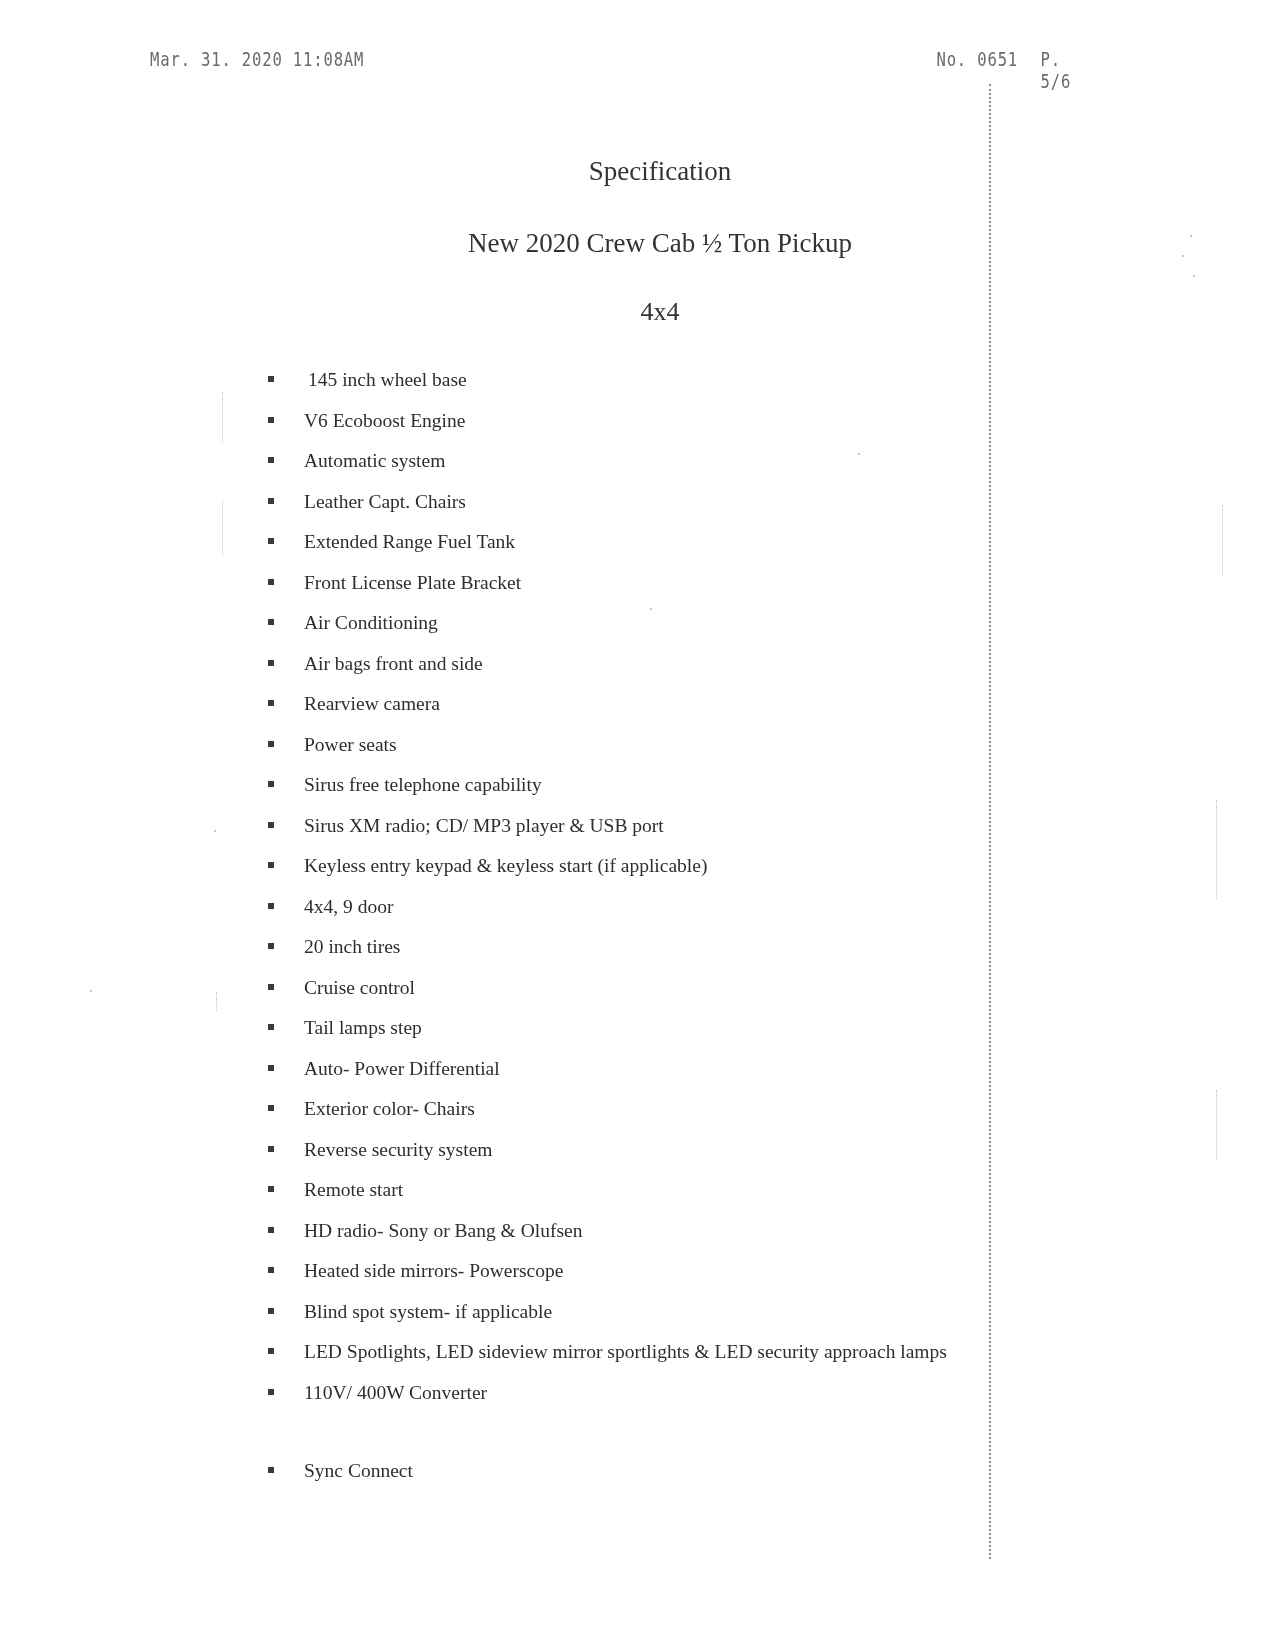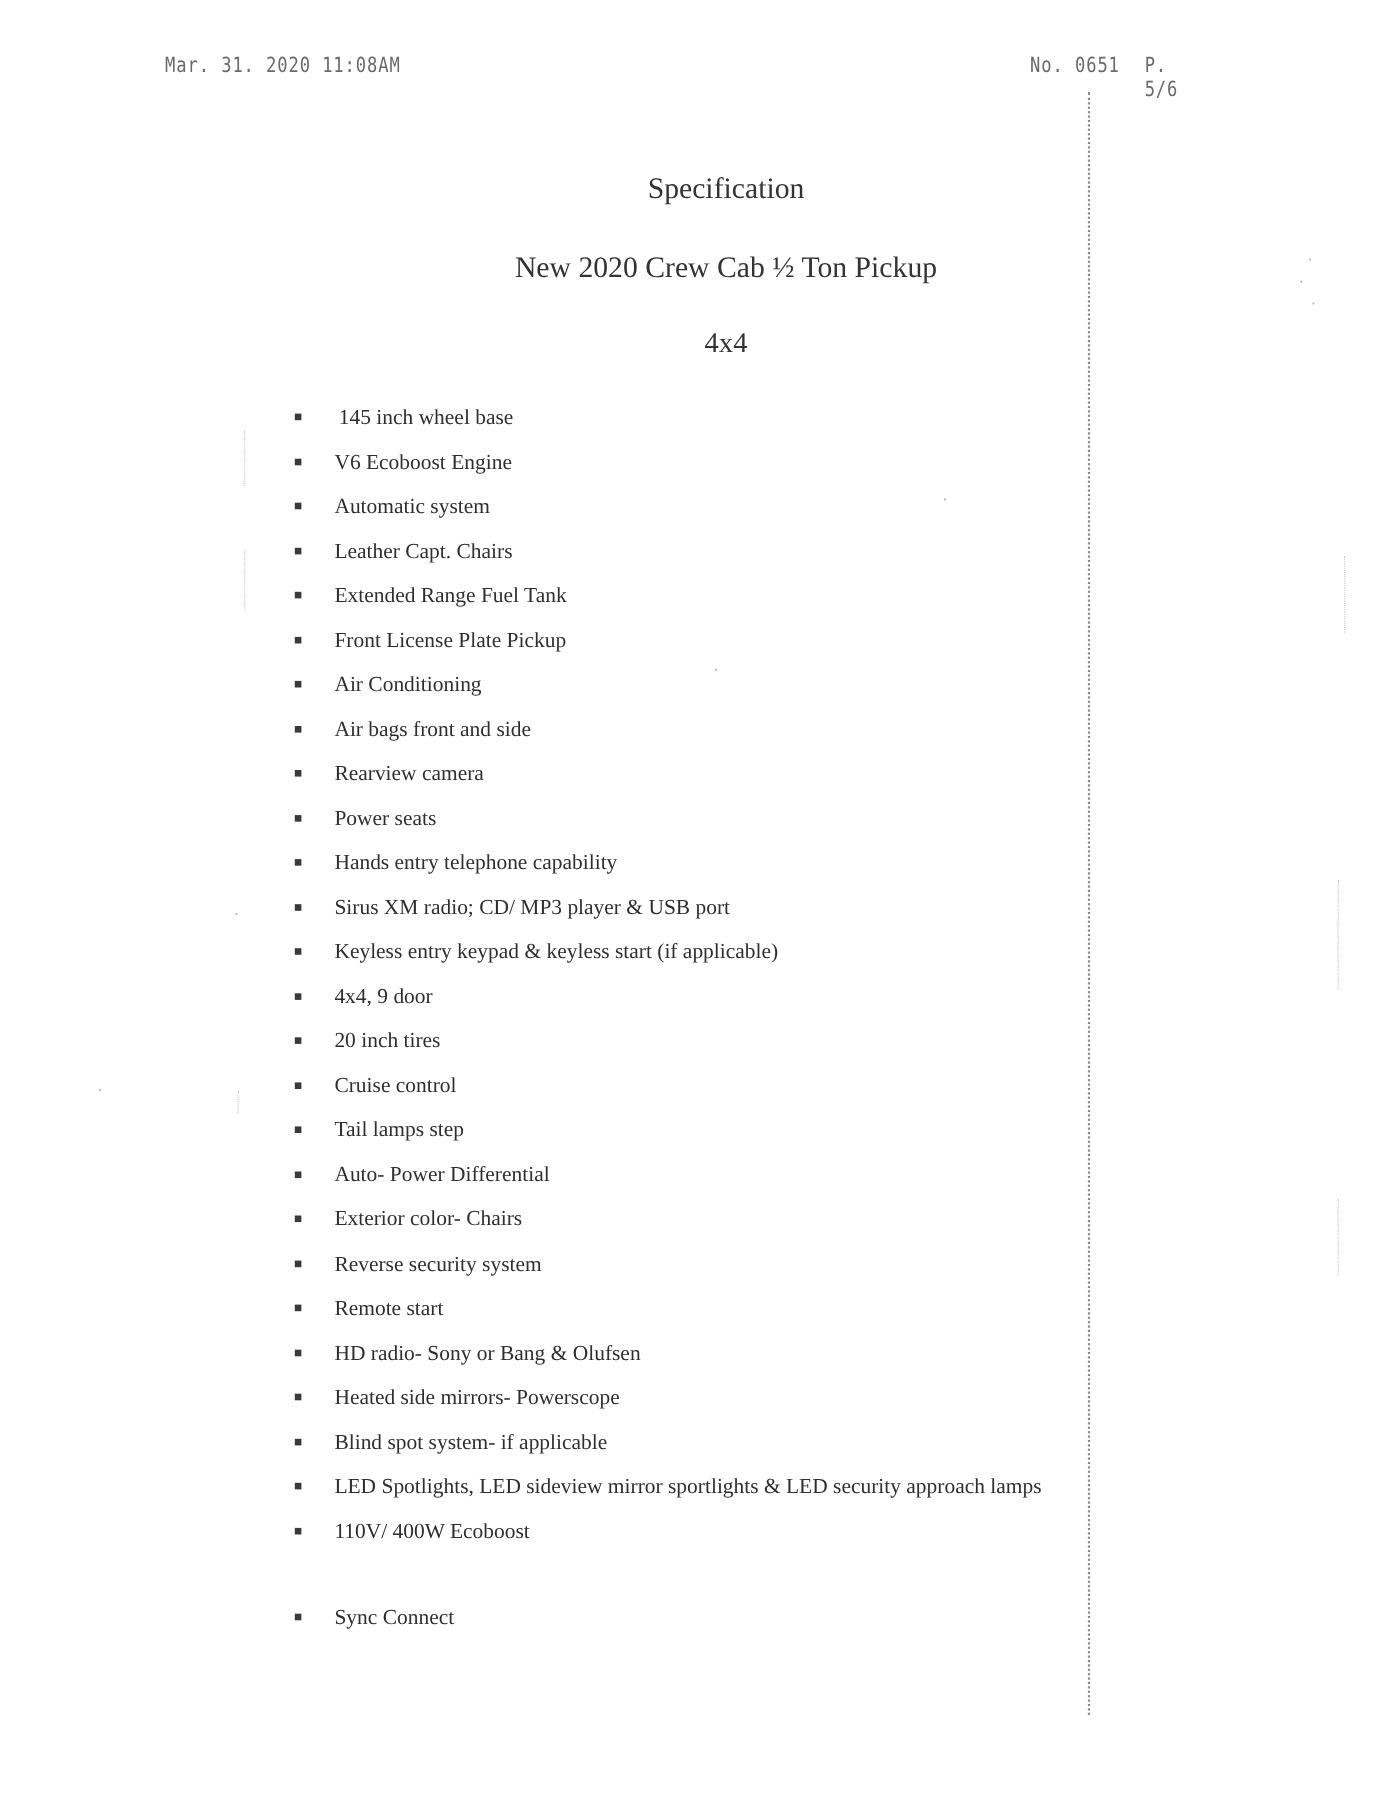--- a/index.html
+++ b/index.html
@@ -81,41 +81,41 @@
   <li class="spec-item">
       <span class="bullet"></span>
       <span class="label">Leather Capt. Chairs</span>
     </li>
   <li class="spec-item">
       <span class="bullet"></span>
       <span class="label">Extended Range Fuel Tank</span>
     </li>
   <li class="spec-item">
       <span class="bullet"></span>
-      <span class="label">Front License Plate Pickup</span>
+      <span class="label">Front License Plate Bracket</span>
     </li>
   <li class="spec-item">
       <span class="bullet"></span>
       <span class="label">Air Conditioning</span>
     </li>
   <li class="spec-item">
       <span class="bullet"></span>
       <span class="label">Air bags front and side</span>
     </li>
   <li class="spec-item">
       <span class="bullet"></span>
       <span class="label">Rearview camera</span>
     </li>
   <li class="spec-item">
       <span class="bullet"></span>
       <span class="label">Power seats</span>
     </li>
   <li class="spec-item">
       <span class="bullet"></span>
-      <span class="label">Hands entry telephone capability</span>
+      <span class="label">Sirus free telephone capability</span>
     </li>
   <li class="spec-item">
       <span class="bullet"></span>
       <span class="label">Sirus XM radio; CD/ MP3 player &amp; USB port</span>
     </li>
   <li class="spec-item">
       <span class="bullet"></span>
       <span class="label">Keyless entry keypad &amp; keyless start (if applicable)</span>
     </li>
   <li class="spec-item">
@@ -161,19 +161,19 @@
   <li class="spec-item">
       <span class="bullet"></span>
       <span class="label">Blind spot system- if applicable</span>
     </li>
   <li class="spec-item">
       <span class="bullet"></span>
       <span class="label">LED Spotlights, LED sideview mirror sportlights &amp; LED security approach lamps</span>
     </li>
   <li class="spec-item">
       <span class="bullet"></span>
-      <span class="label">110V/ 400W Ecoboost</span>
+      <span class="label">110V/ 400W Converter</span>
     </li>
   <li class="spec-item gap">
       <span class="bullet"></span>
       <span class="label">Sync Connect</span>
     </li>
 </ul>
 
 </body></html>

